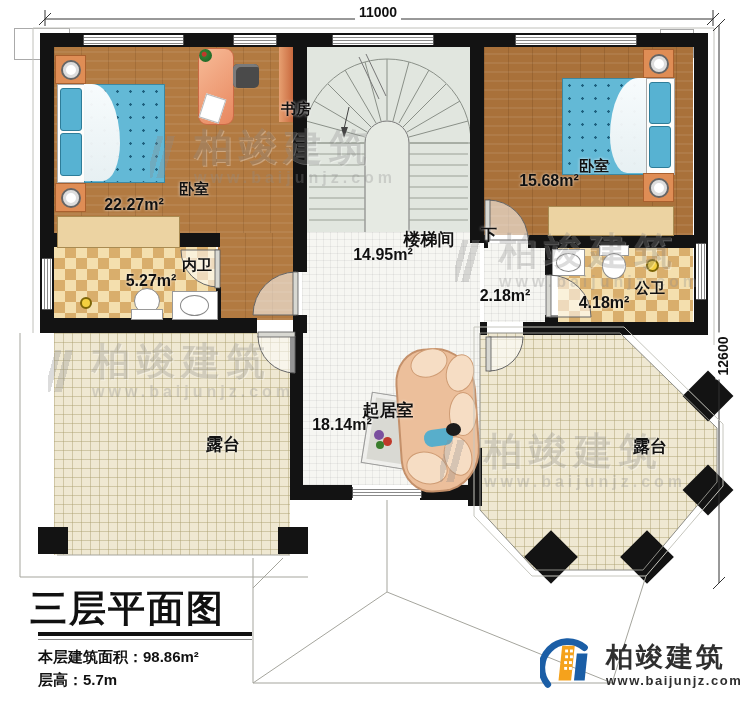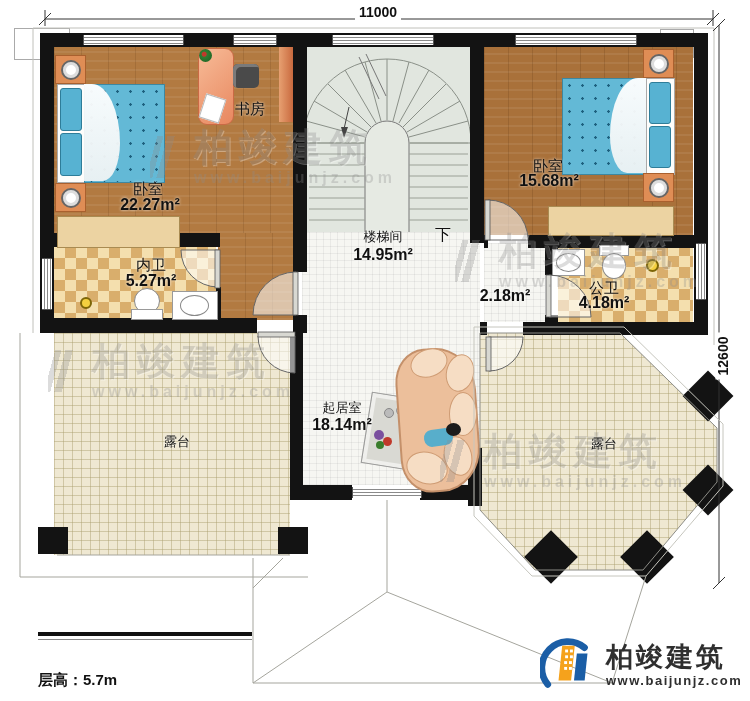--- a/index.html
+++ b/index.html
@@ -34,25 +34,25 @@
   .stand{position:absolute;background:#df8d55;border:1px solid #a9602e;}
   .lamp{position:absolute;background:#fff;border:2px solid #666;border-radius:50%;box-shadow:inset 0 0 0 3px #ddd;}
   .wardrobe{position:absolute;background-color:#ecd3a2;border:1px solid #a98b52;background-image:
      linear-gradient(#caa05f 0 0) center/100% 2px no-repeat,
      repeating-linear-gradient(100deg, transparent 0 7px, #b5854a 7px 9px, transparent 9px 15px);}
   .fixture{position:absolute;background:#fff;border:1px solid #999;}
   .toilet-bowl{position:absolute;background:#fff;border:1px solid #888;border-radius:50%;}
   .drain{position:absolute;background:#f4d03f;border:2px solid #7d6608;border-radius:50%;}
   .pillar-diamond{position:absolute;background:#131313;transform:rotate(45deg);}
   
-  .rname{position:absolute;transform:translateX(-50%);font-weight:normal;font-size:15px;white-space:nowrap;
-     text-shadow:0 0 3px rgba(255,255,255,.9);}
+  .rname{position:absolute;transform:translateX(-50%);font-weight:bold;font-size:15px;white-space:nowrap;
+     text-shadow:0 0 3px rgba(255,255,255,.9);margin-left:46px;}
   .rarea{position:absolute;transform:translateX(-50%);font-weight:bold;font-size:16px;white-space:nowrap;
      text-shadow:0 0 3px rgba(255,255,255,.9);}
-  .big{font-size:13px;text-align:right;}
+  .big{font-size:17px;text-align:right;}
   
   .wm{position:absolute;display:flex;align-items:center;gap:10px;opacity:.30;color:#8d8d8d;pointer-events:none;}
   .wm-mark{width:34px;height:42px;background:linear-gradient(105deg, transparent 0 7px, #8d8d8d 7px 13px, transparent 13px 17px, #8d8d8d 17px 24px, transparent 24px);}
   .wm-text{display:flex;flex-direction:column;line-height:1.05;}
   .wm-big{font-weight:bold;font-size:38px;letter-spacing:7px;text-shadow:1px 1px 0 #fff;}
   .wm-small{font-weight:bold;font-size:16px;letter-spacing:4px;margin-top:2px;}
   
   .tb-title{position:absolute;left:30px;top:584px;font-size:37px;font-weight:bold;letter-spacing:2px;}
   .tb-scale{position:absolute;left:196px;top:594px;font-size:27px;font-weight:bold;}
   .tb-rule1{position:absolute;left:38px;top:632px;width:214px;height:4px;background:#111;}
@@ -253,42 +253,44 @@
   </div>
   <div class="wm" style="left:440px;top:432px;">
     <div class="wm-mark"></div>
     <div class="wm-text">
         <span class="wm-big">柏竣建筑</span>
       <span class="wm-small">www.baijunjz.com</span>
       </div>
   </div>
 
   <div class="rname" style="left:148px;top:180px;">卧室</div>
-  <div class="rarea" style="left:150px;top:196px;">22.27m²</div>
+  <div class="rarea" style="left:134px;top:196px;">22.27m²</div>
   <div class="rname" style="left:250px;top:100px;">书房</div>
   <div class="rname big" style="left:383px;top:228px;">楼梯间</div>
   <div class="rarea" style="left:383px;top:246px;">14.95m²</div>
   <div class="rname" style="left:443px;top:225px;font-size:16px;">下</div>
   <div class="rname" style="left:548px;top:157px;">卧室</div>
   <div class="rarea" style="left:549px;top:172px;">15.68m²</div>
   <div class="rname" style="left:151px;top:256px;">内卫</div>
   <div class="rarea" style="left:151px;top:272px;">5.27m²</div>
   <div class="rname" style="left:604px;top:279px;">公卫</div>
   <div class="rarea" style="left:604px;top:294px;">4.18m²</div>
   <div class="rarea" style="left:505px;top:287px;">2.18m²</div>
   <div class="rname big" style="left:342px;top:399px;">起居室</div>
   <div class="rarea" style="left:342px;top:416px;">18.14m²</div>
   <div class="rname big" style="left:177px;top:433px;">露台</div>
   <div class="rname big" style="left:604px;top:435px;">露台</div>
 
   <div class="dimtext" style="left:355px;top:4px;">11000</div>
   <div class="dimtext" style="left:700px;top:348px;transform:rotate(-90deg);">12600</div>
 
+  <div class="tb-title">三层平面图</div>
   <div class="tb-rule1"></div>
   <div class="tb-rule2"></div>
+  <div class="tb-line" style="top:648px;">本层建筑面积：98.86m²</div>
   <div class="tb-line" style="top:671px;">层高：5.7m</div>
 
   <div class="brand">
     <svg width="58" height="58" viewBox="0 0 60 60">
       <path d="M8,50 A27,27 0 0 1 46,12" fill="none" stroke="#1b5ea6" stroke-width="7" stroke-linecap="round"></path>
       <rect x="24" y="10" width="13" height="36" fill="#f5a21c" transform="skewX(-6)"></rect>
       <rect x="40" y="18" width="11" height="28" fill="#1b5ea6" transform="skewX(-6)"></rect>
       <g fill="#fff">
           <rect x="26" y="14" width="3" height="3"></rect>
           <rect x="31" y="14" width="3" height="3"></rect>

